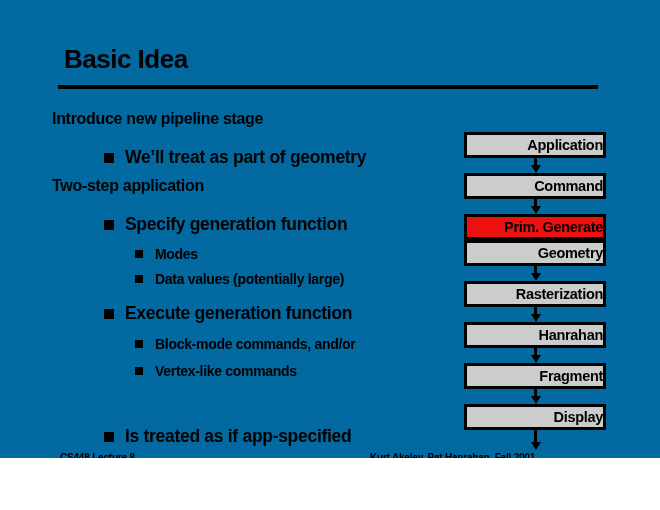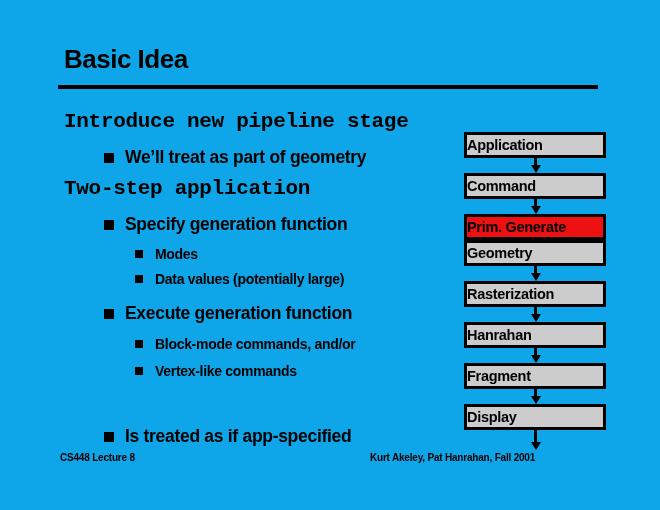--- a/index.html
+++ b/index.html
@@ -3,22 +3,22 @@
 <meta charset="utf-8">
 <style>
   html, body {
     margin: 0;
     padding: 0;
     background: #ffffff;
   }
   #slide {
     position: relative;
     width: 660px;
-    height: 510px;
-    background: #0ea5e9;
+    height: 458px;
+    background: #0369a1;
     font-family: "Liberation Sans", "DejaVu Sans", sans-serif;
     color: #000000;
     overflow: hidden;
   }
   
   .title {
     position: absolute;
     left: 64px;
     top: 44px;
     font-size: 26px;
@@ -35,41 +35,41 @@
   }
   
   .line {
     position: absolute;
     display: flex;
     align-items: center;
     font-weight: 700;
     white-space: nowrap;
     letter-spacing: -0.3px;
   }
-  .l0 { left: 64px;  font-size: 21px; font-family: Liberation Mono, monospace; }
+  .l0 { left: 52px;  font-size: 16px; }
   .l1 { left: 104px; font-size: 17.5px; }
   .l2 { left: 135px; font-size: 14px; }
   .sq {
     display: inline-block;
     background: #000000;
     flex: 0 0 auto;
   }
   .sq1 { width: 10px; height: 10px; margin-right: 11px; }
   .sq2 { width: 8px;  height: 8px;  margin-right: 12px; }
   
   .stage {
     position: absolute;
     left: 464px;
     width: 136px;
     height: 20px;
     background: var(--box-fill, #cccccc);
     border: 3px solid var(--box-border, #000000);
     font-size: 14.5px;
     font-weight: 700;
-    text-align: left;
+    text-align: right;
     line-height: 20px;
     letter-spacing: -0.3px;
   }
   .stage.hl { background: var(--hl-fill, #ee1111); }
   
   .arrow {
     position: absolute;
     left: 530px;
     width: 11px;
   }

